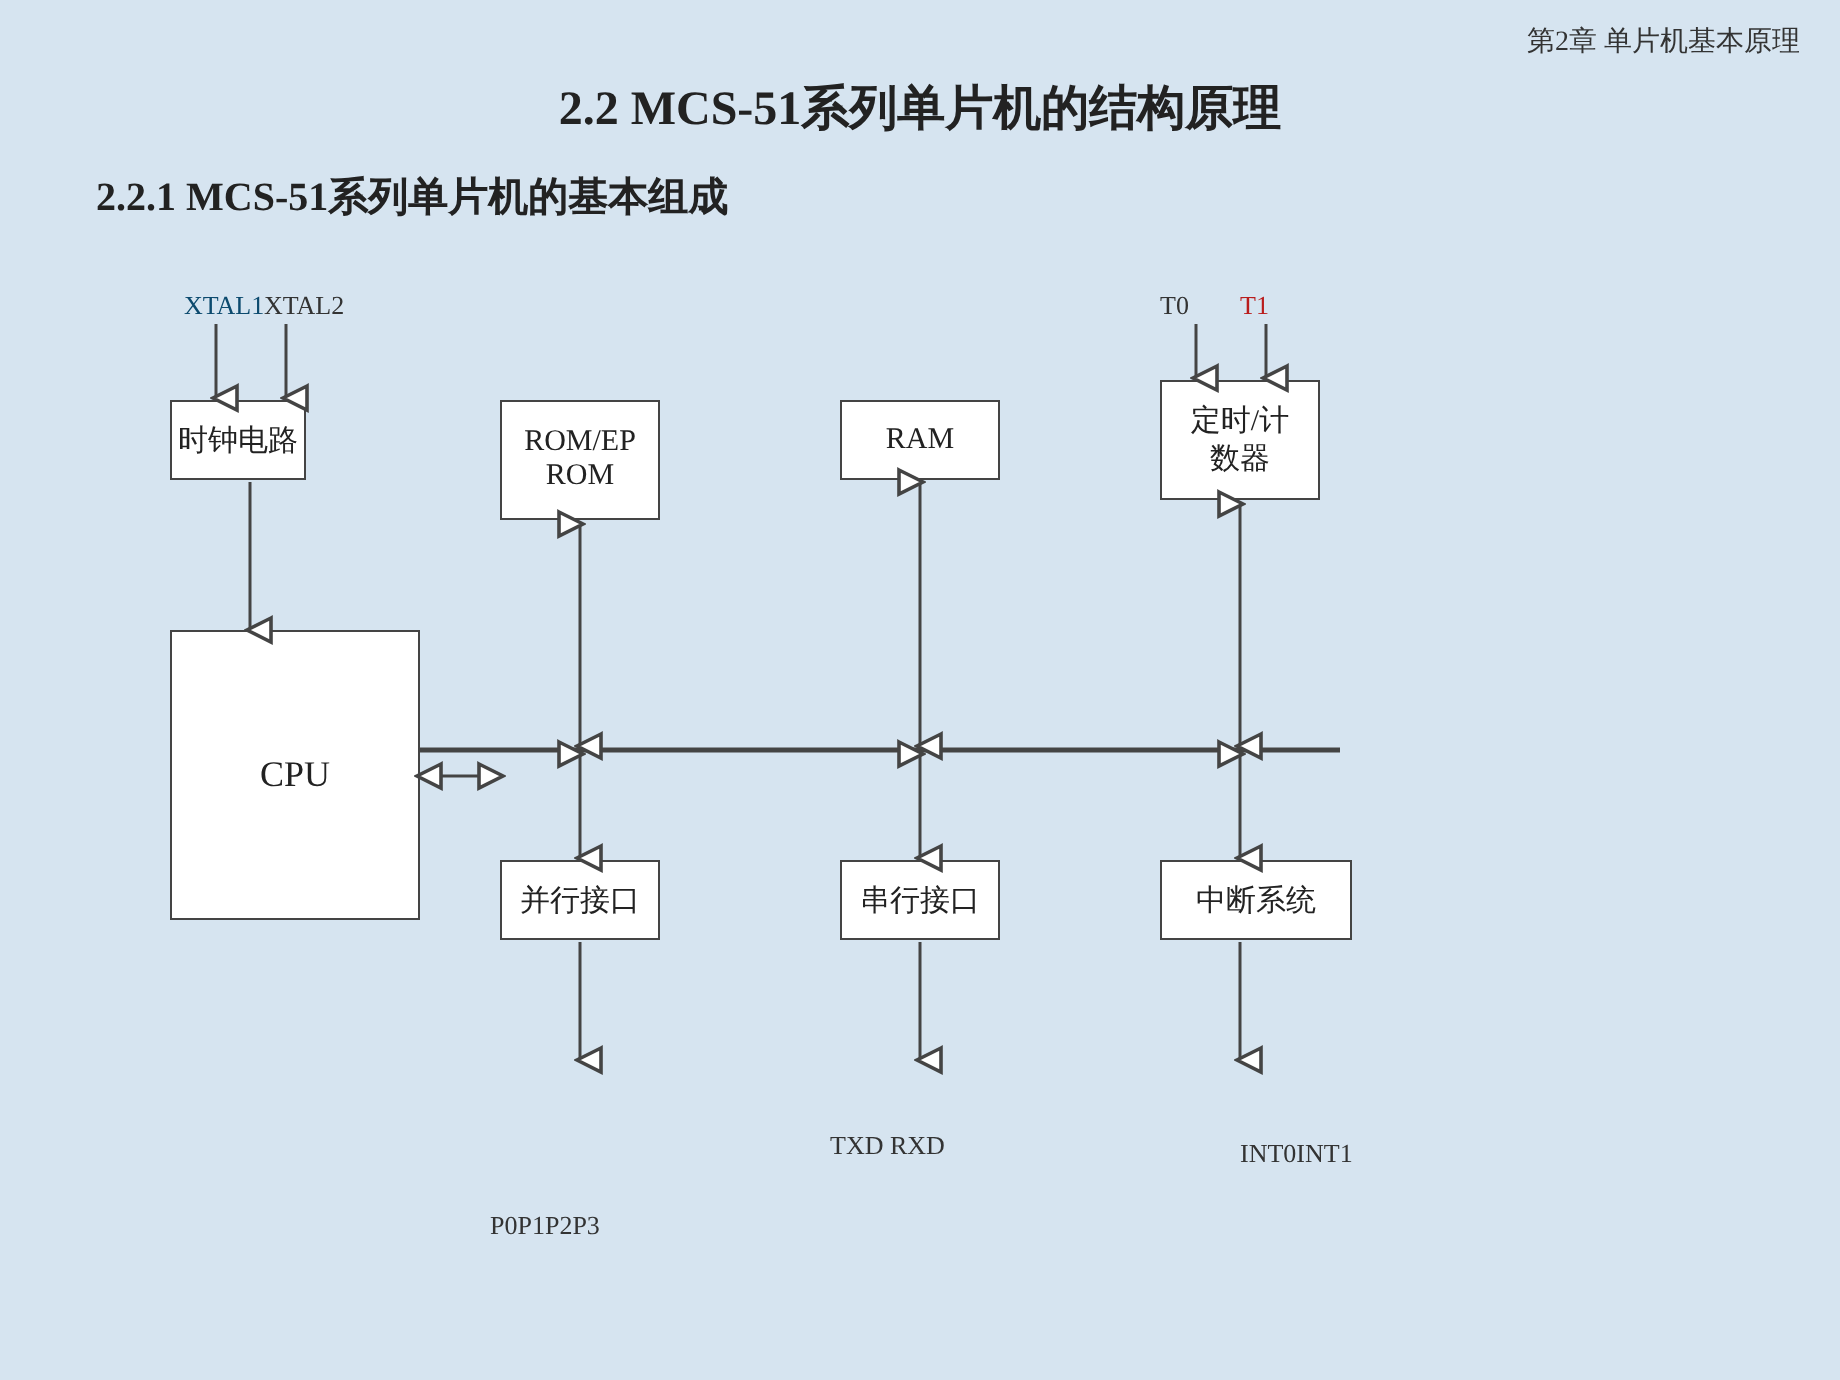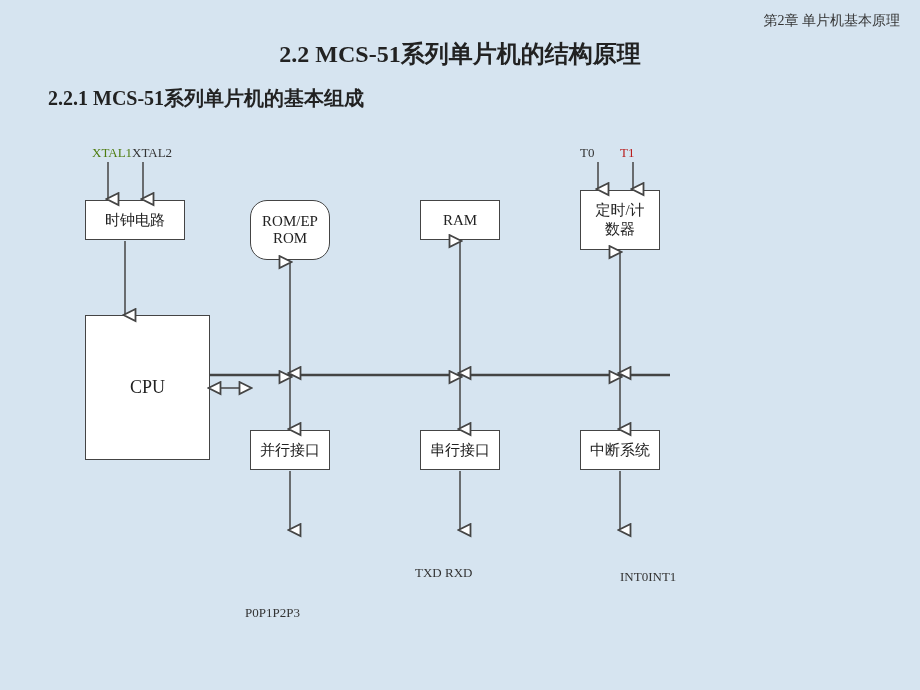--- a/index.html
+++ b/index.html
@@ -53,21 +53,21 @@
       left: 50px;
       width: 820px;
       height: 500px;
     }
     
     .label-xtal1 {
       position: absolute;
       top: 0px;
       left: 42px;
       font-size: 13px;
-      color: #4d7c0f;
+      color: #0c4a6e;
     }
     .label-xtal2 {
       position: absolute;
       top: 0px;
       left: 82px;
       font-size: 13px;
       color: #333;
     }
     .label-t0 {
       position: absolute;
@@ -92,21 +92,21 @@
       align-items: center;
       justify-content: center;
       text-align: center;
       font-size: 15px;
       color: #222;
     }
     
     .box-clock {
       top: 55px;
       left: 35px;
-      width: 100px;
+      width: 68px;
       height: 40px;
     }
     
     .box-rom {
       top: 55px;
       left: 200px;
       width: 80px;
       height: 60px;
     }
     
@@ -143,21 +143,21 @@
     .box-serial {
       top: 285px;
       left: 370px;
       width: 80px;
       height: 40px;
     }
     
     .box-interrupt {
       top: 285px;
       left: 530px;
-      width: 80px;
+      width: 96px;
       height: 40px;
       text-align: right;
     }
 
     
     .label-p0p1p2p3 {
       position: absolute;
       top: 420px;
       left: 195px;
       font-size: 13px;
@@ -203,21 +203,21 @@
 
   <div class="diagram">
 
     <div class="label-xtal1">XTAL1</div>
     <div class="label-xtal2">XTAL2</div>
 
     <div class="label-t0">T0</div>
     <div class="label-t1">T1</div>
 
     <div class="box box-clock">时钟电路</div>
-    <div class="box box-rom" style="white-space:pre-line;border-radius:17px;">ROM/EP
+    <div class="box box-rom" style="white-space:pre-line;">ROM/EP
 ROM</div>
     <div class="box box-ram">RAM</div>
     <div class="box box-timer" style="white-space:pre-line;">定时/计
 数器</div>
     <div class="box box-cpu">CPU</div>
     <div class="box box-parallel">并行接口</div>
     <div class="box box-serial">串行接口</div>
     <div class="box box-interrupt">中断系统</div>
 
     <div class="label-p0p1p2p3">P0P1P2P3</div>

